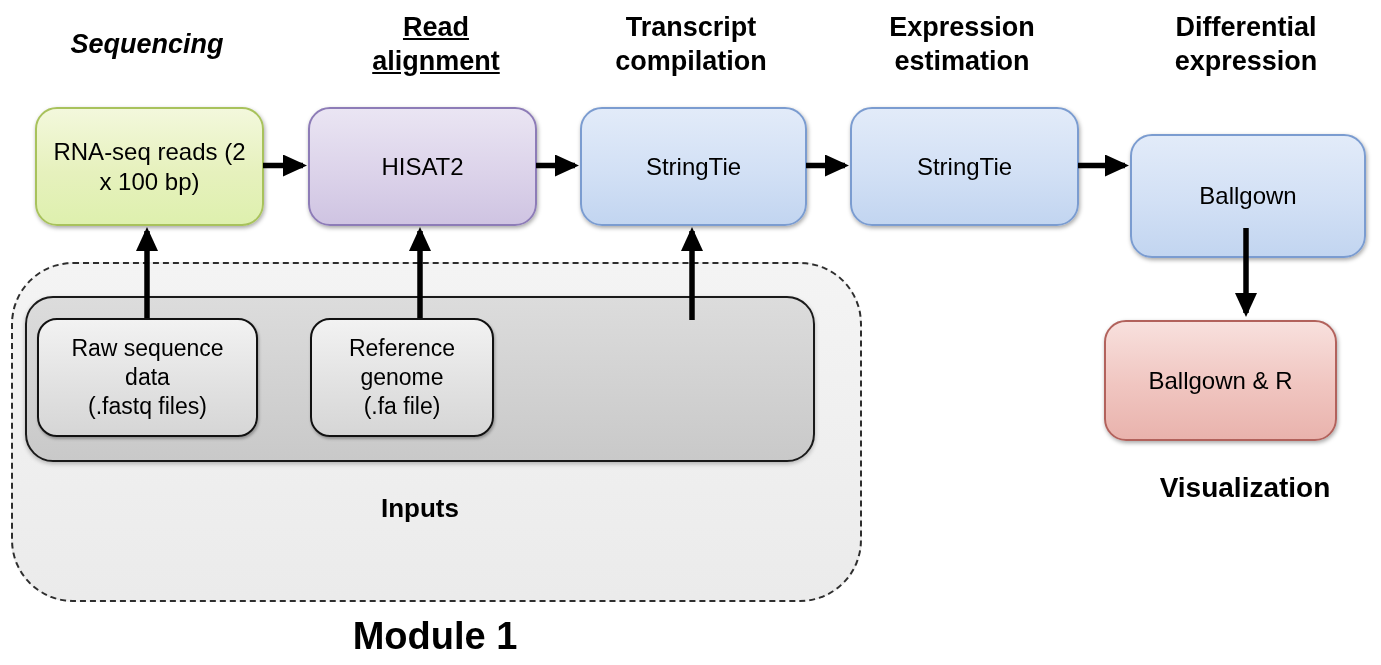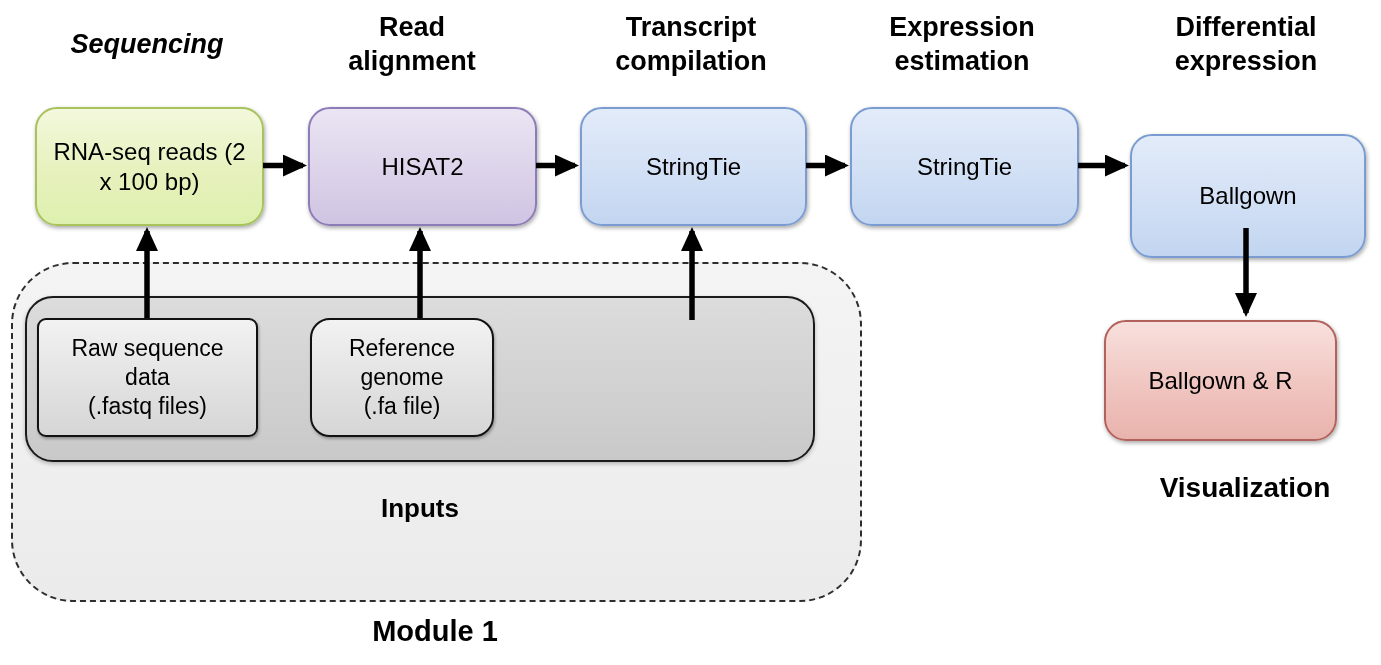--- a/index.html
+++ b/index.html
@@ -87,50 +87,50 @@
     z-index: 10;
   }
   .arrow { stroke: #000000; stroke-width: 5.5; fill: none; }
 </style>
 </head>
 <body>
 
 <div id="canvas">
 
   <div class="abs center-text col-header" style="left:2px;font-style:italic;">Sequencing</div>
-  <div class="abs center-text col-header" style="left:267px;">Read
+  <div class="abs center-text col-header" style="left:291px;text-decoration:underline;">Read
 alignment</div>
   <div class="abs center-text col-header" style="left:546px;">Transcript
 compilation</div>
   <div class="abs center-text col-header" style="left:817px;">Expression
 estimation</div>
   <div class="abs center-text col-header" style="left:1101px;">Differential
 expression</div>
 
   <div class="abs dashed-container"></div>
   <div class="abs inner-gray"></div>
 
-  <div class="abs center-text input-node" style="left:37px;  width:221px;border-radius:9px;">Raw sequence
+  <div class="abs center-text input-node" style="left:37px;  width:221px;">Raw sequence
 data
 (.fastq files)</div>
   <div class="abs center-text input-node" style="left:310px; width:184px;">Reference
 genome
 (.fa file)</div>
 
   <div class="abs center-text node node-green" style="left:35px;   top:107px; width:225px; height:115px;">RNA-seq reads (2
 x 100 bp)</div>
   <div class="abs center-text node node-purple" style="left:308px;  top:107px; width:225px; height:115px;">HISAT2</div>
   <div class="abs center-text node node-blue" style="left:580px;  top:107px; width:223px; height:115px;">StringTie</div>
   <div class="abs center-text node node-blue" style="left:850px;  top:107px; width:225px; height:115px;">StringTie</div>
   <div class="abs center-text node node-blue" style="left:1130px; top:106px; width:232px; height:120px;margin-top:28px;">Ballgown</div>
 
   <div class="abs center-text node node-pink" style="left:1104px; top:320px; width:229px; height:117px;">Ballgown &amp; R</div>
 
   <div class="abs caption" style="left:270px;  top:493px; width:300px; font-size:26px;">Inputs</div>
-  <div class="abs caption" style="left:285px;  top:615px; width:300px; font-size:29px;">Module 1</div>
+  <div class="abs caption" style="left:285px;  top:615px; width:300px; font-size:38px;">Module 1</div>
   <div class="abs caption" style="left:1095px; top:472px; width:300px; font-size:28px;">Visualization</div>
 
   <svg id="arrow-layer" viewBox="0 0 1381 665" xmlns="http://www.w3.org/2000/svg">
     <defs>
       <marker id="ah" markerUnits="userSpaceOnUse" markerWidth="24" markerHeight="22" refX="20" refY="11" orient="auto">
         <path d="M0,0 L24,11 L0,22 Z" fill="#000000"></path>
       </marker>
     </defs>
     <path class="arrow" marker-end="url(#ah)" d="M263,165.5 H303"></path>
     <path class="arrow" marker-end="url(#ah)" d="M536,165.5 H575"></path>

